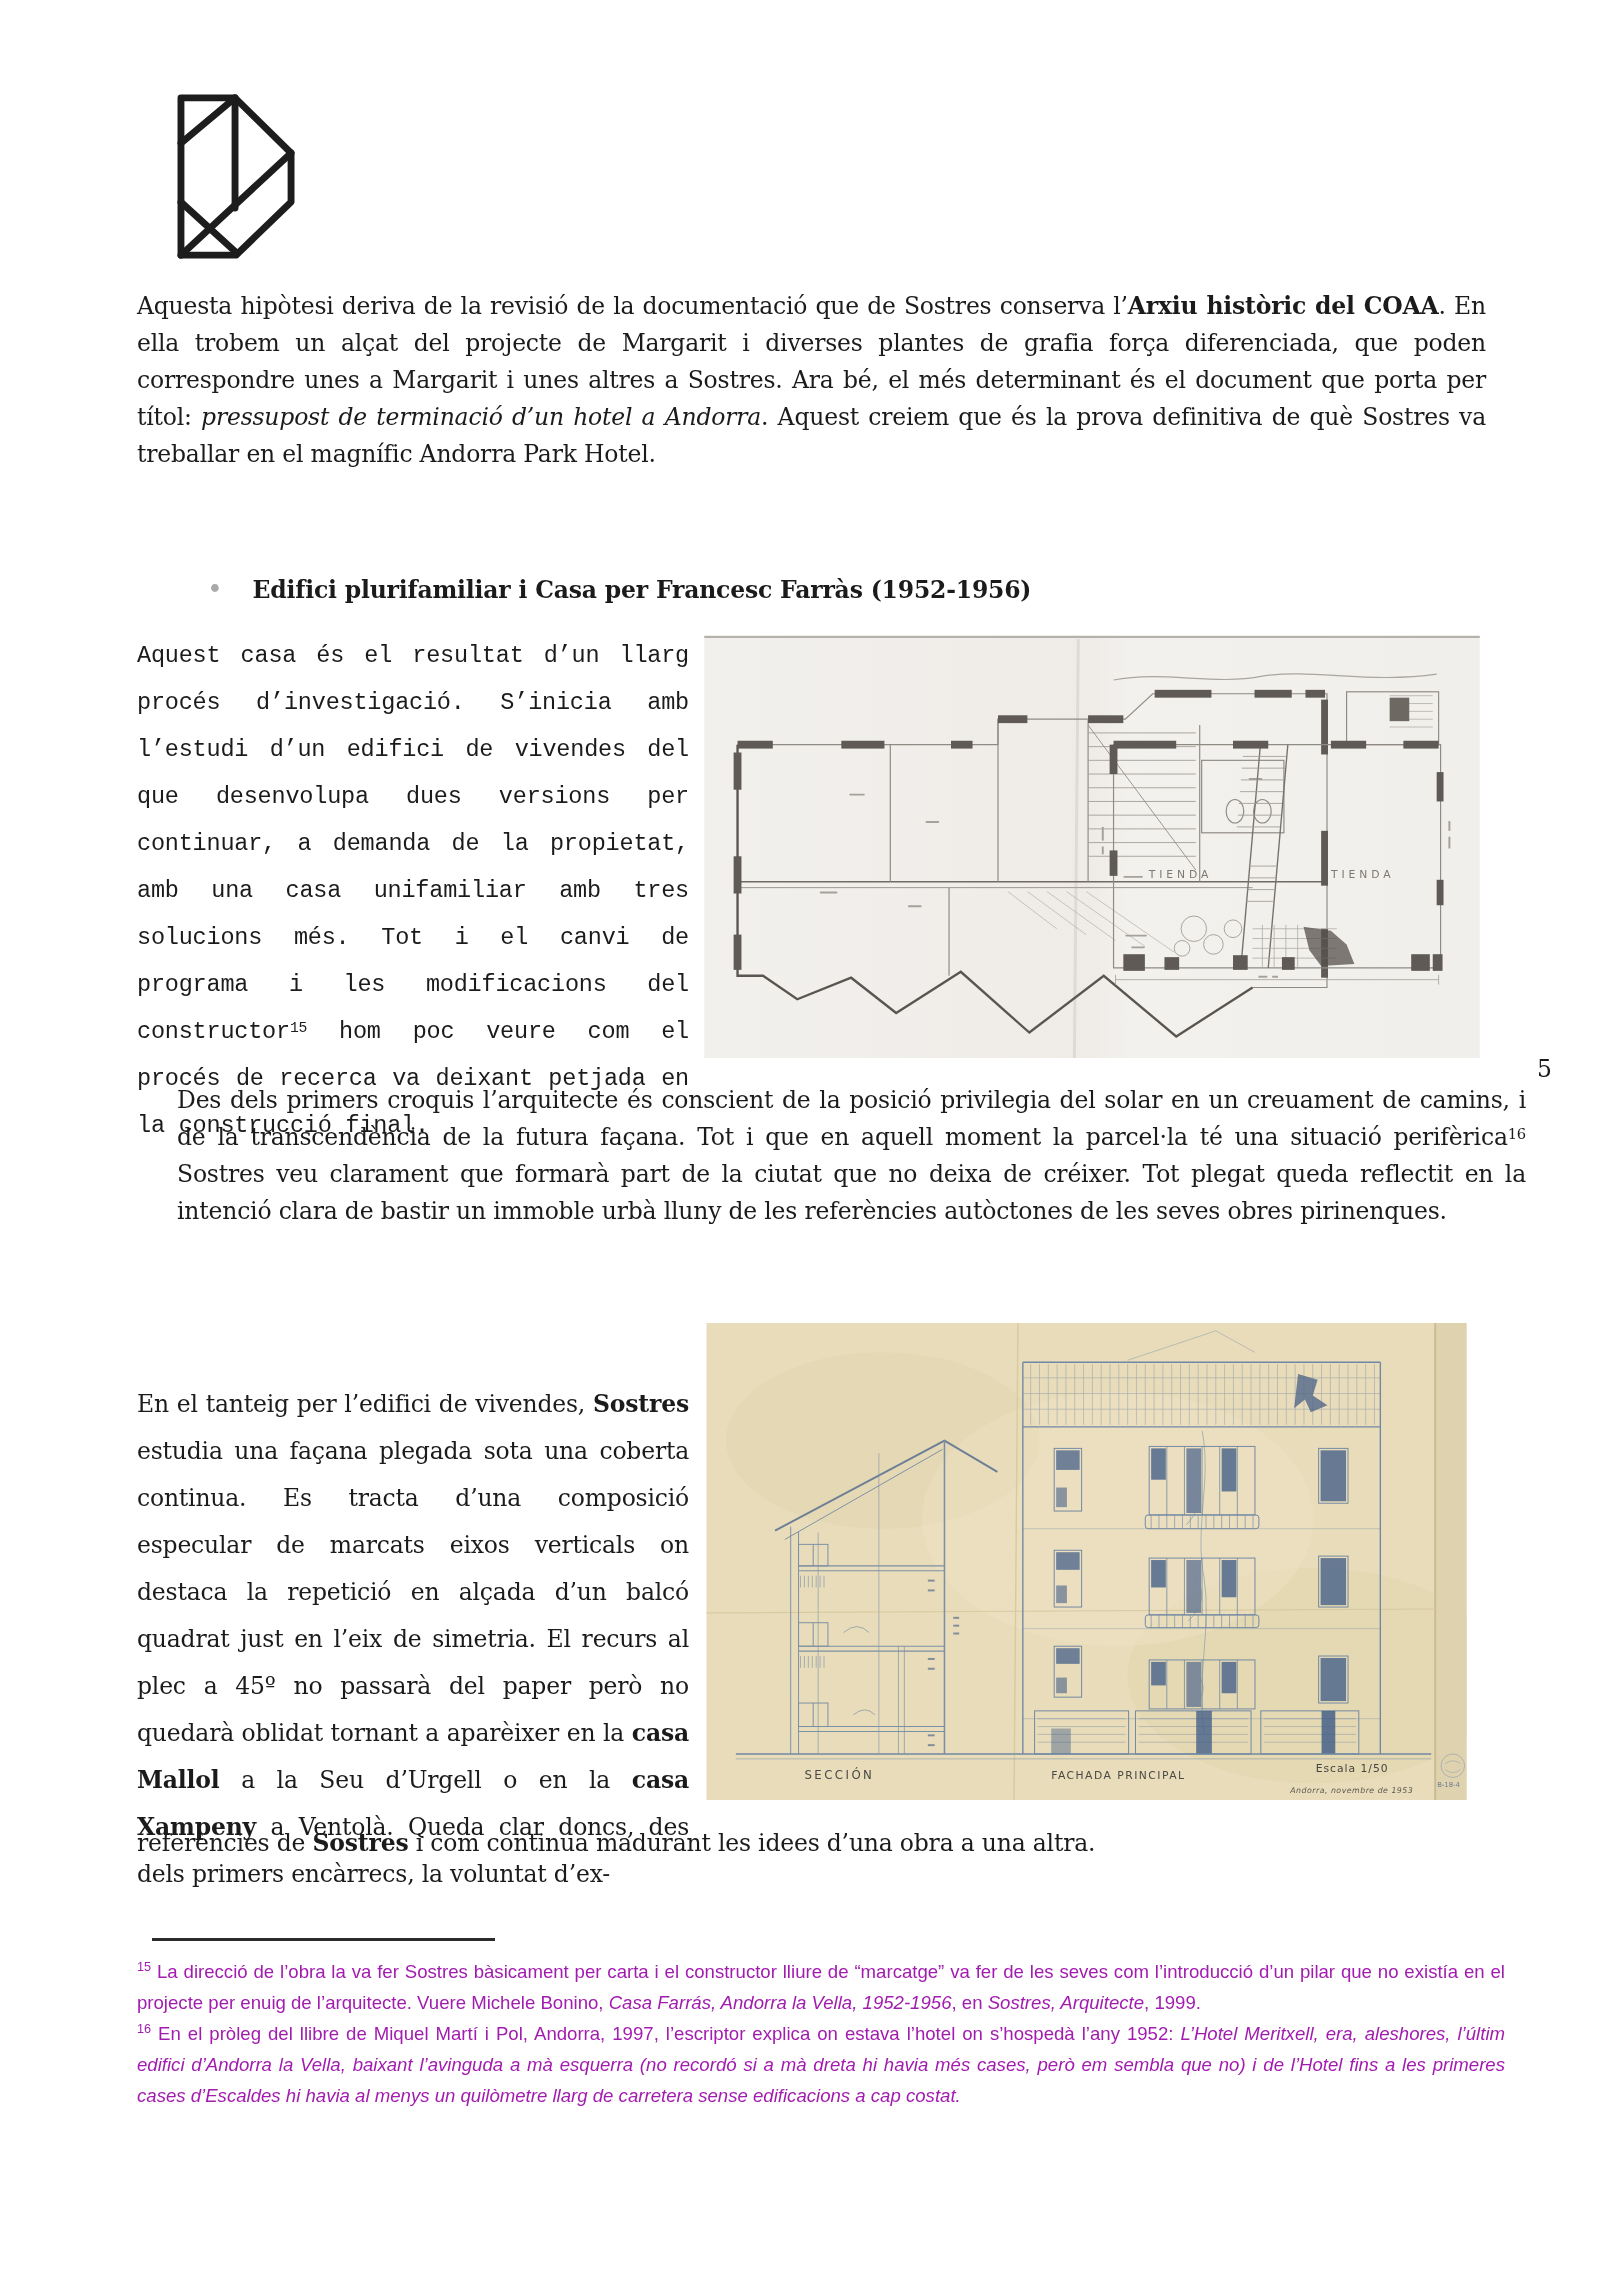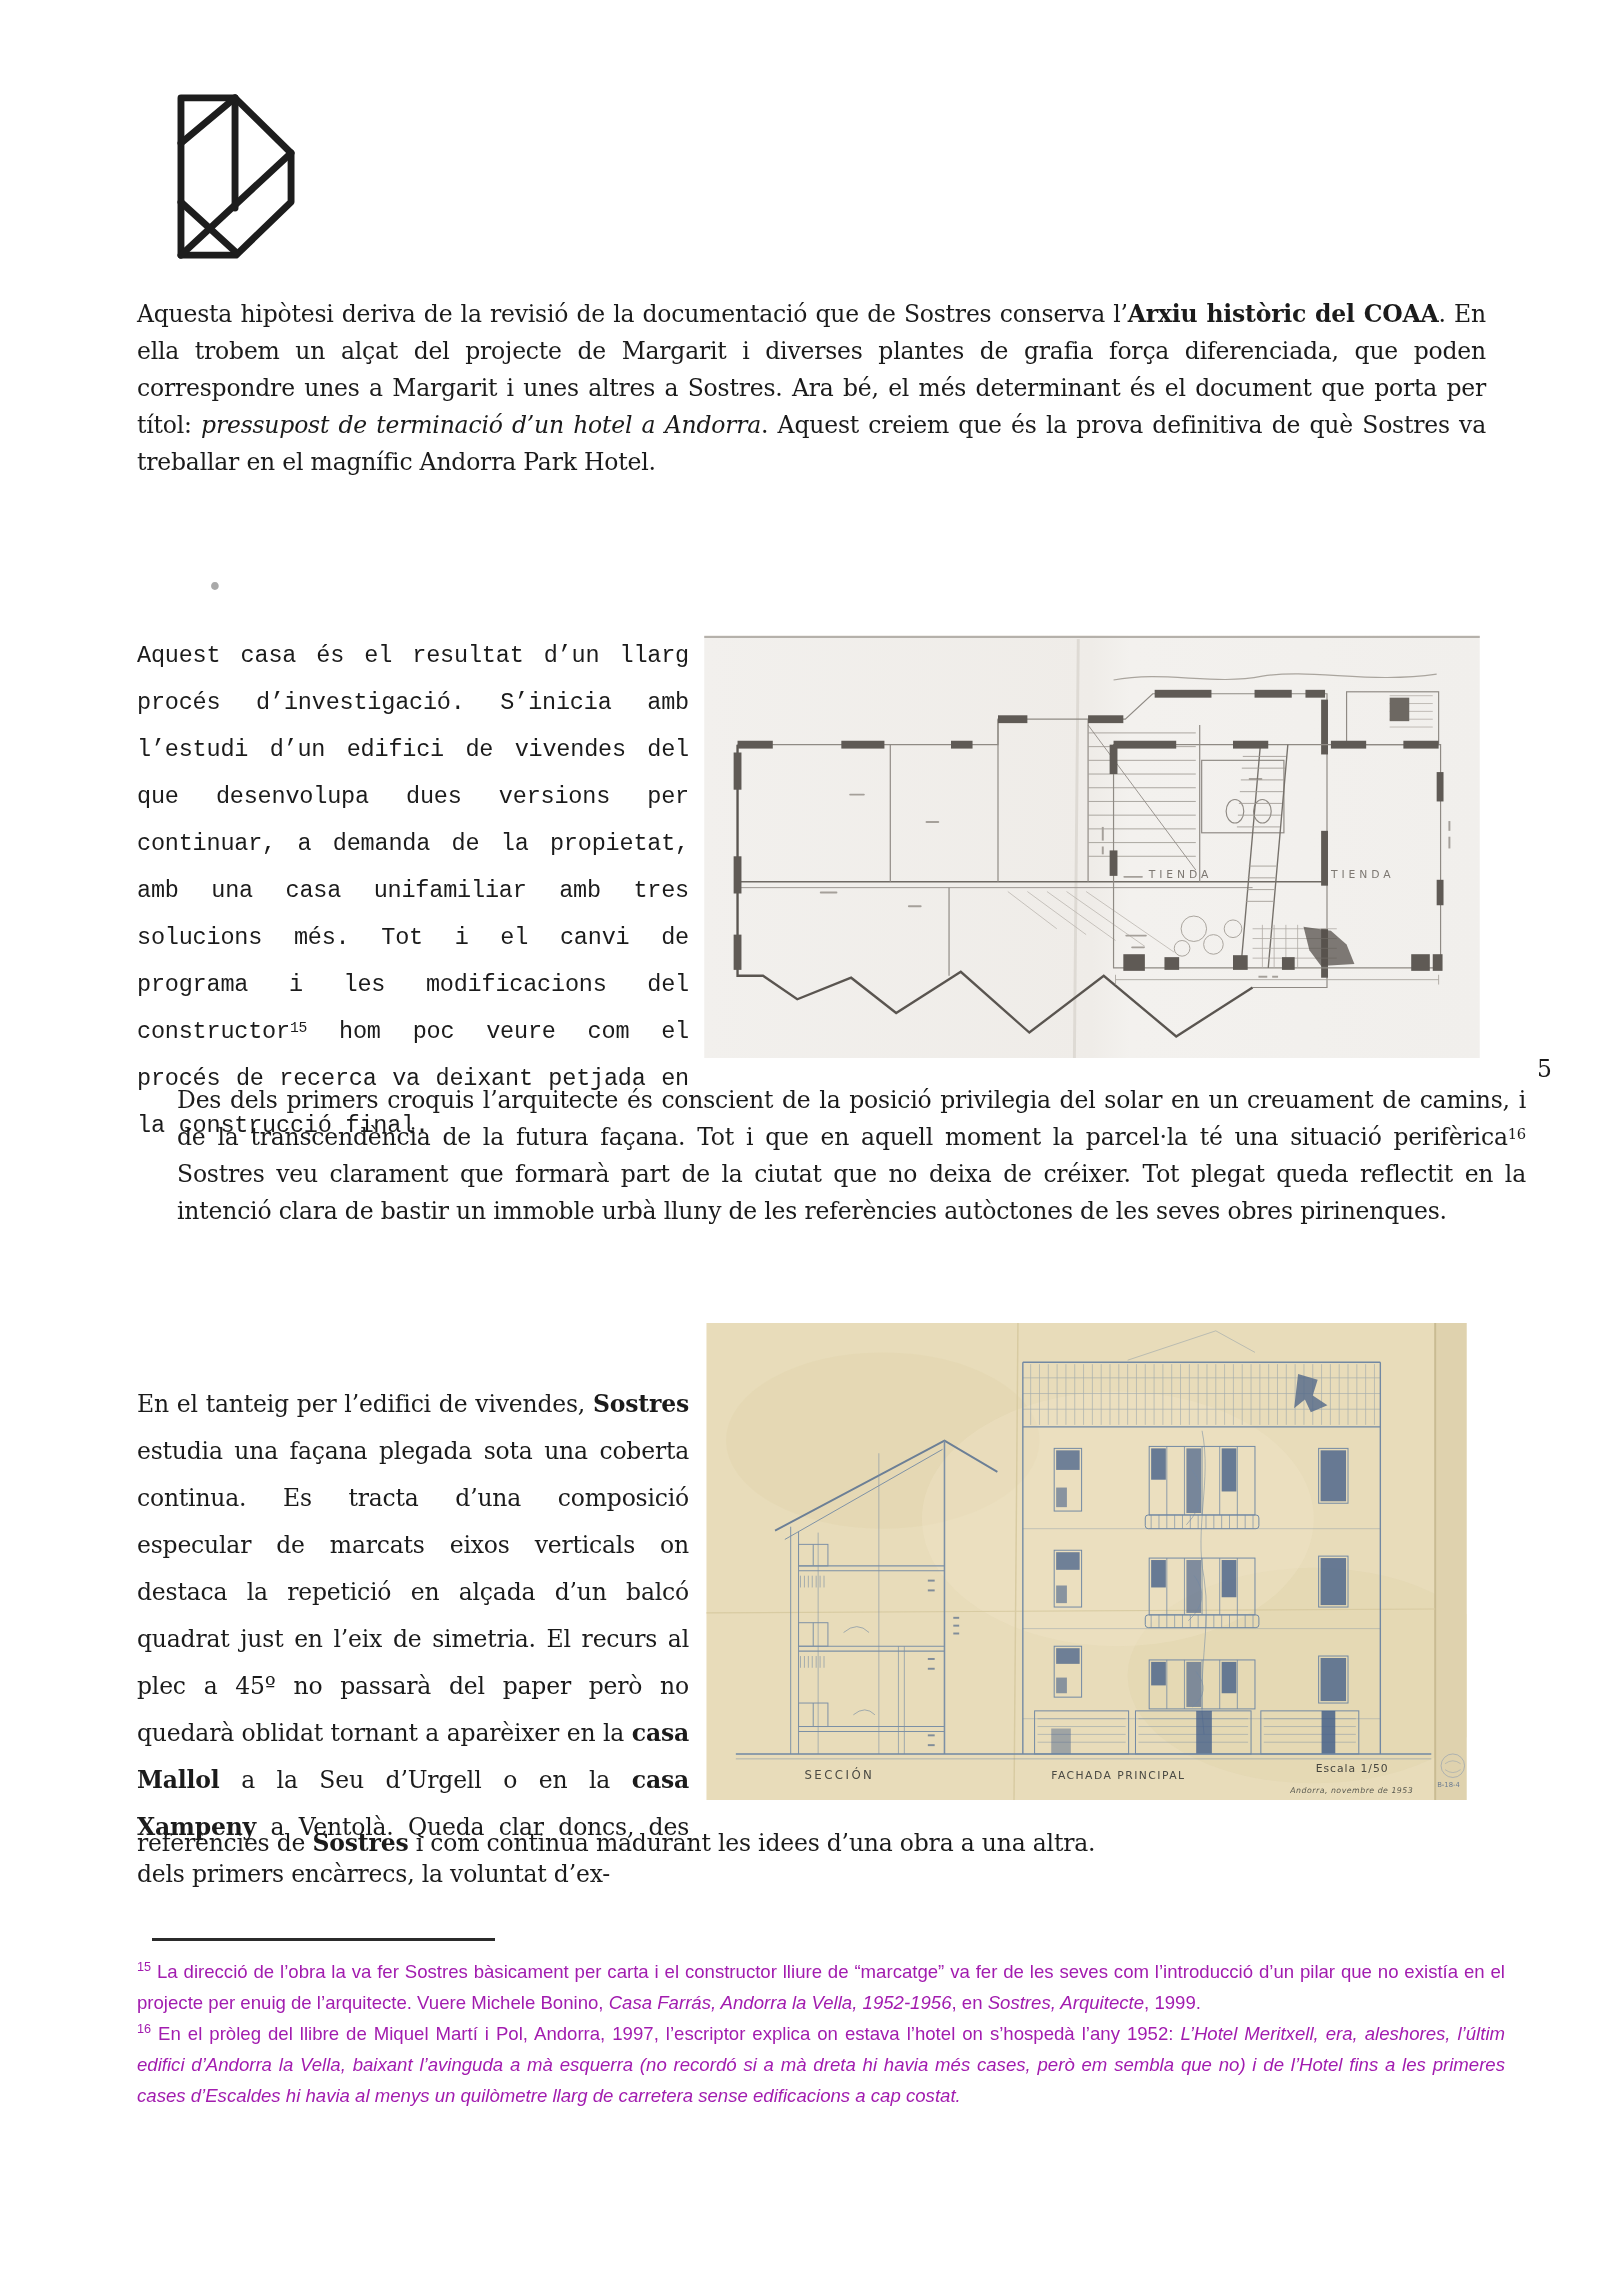--- a/index.html
+++ b/index.html
@@ -35,26 +35,27 @@
   <svg class="abs drawing" style="left:177px;top:92px;" width="120" height="173" viewBox="0 0 122 176">
     <g fill="none" stroke="#1d1d1d" stroke-width="7" stroke-linejoin="round" stroke-linecap="round">
       <path d="M4,6 L59,6 L116,62 L116,112 L60,166 L4,166 Z"></path>
       <path d="M59,6 L59,118"></path>
       <path d="M4,52 L59,6"></path>
       <path d="M116,62 L4,166"></path>
       <path d="M4,112 L61,164"></path>
     </g>
   </svg>
 
-  <div class="abs para" style="left:137px;top:296px;width:1349px;">
+  <div class="abs para" style="left:137px;top:288px;width:1349px;">
     <span>Aquesta hipòtesi deriva de la revisió de la documentació que de Sostres conserva l’</span><b>Arxiu històric del COAA</b><span>. En ella trobem un alçat del projecte de Margarit i diverses plantes de grafia força diferenciada, que poden correspondre unes a Margarit i unes altres a Sostres. Ara bé, el més determinant és el document que porta per títol: </span><i>pressupost de terminació d’un hotel a Andorra</i><span>. Aquest creiem que és la prova definitiva de què Sostres va treballar en el magnífic Andorra Park Hotel.</span>
   </div>
 
   <div class="abs heading" style="left:208px;top:576px;width:1176px;">
     <span class="bullet">•</span>
+    <span>Edifici plurifamiliar i Casa per Francesc Farràs (1952-1956)</span>
   </div>
 
   <div class="abs colpara" style="left:137px;top:632px;width:552px;font-family:Liberation Mono, monospace;">
     <span>Aquest casa és el resultat d’un llarg procés d’investigació. S’inicia amb l’estudi d’un edifici de vivendes del que desenvolupa dues versions per continuar, a demanda de la propietat, amb una casa unifamiliar amb tres solucions més. Tot i el canvi de programa i les modificacions del constructor</span><sup>15</sup><span> hom poc veure com el procés de recerca va deixant petjada en la construcció final.</span>
   </div>
 
   <svg class="abs drawing" style="left:704px;top:635px;" width="776" height="423" viewBox="0 0 792 432">
     <defs>
       <linearGradient id="paper1" x1="0" y1="0" x2="1" y2="0">
         <stop offset="0" stop-color="#f2f0ed"></stop>

